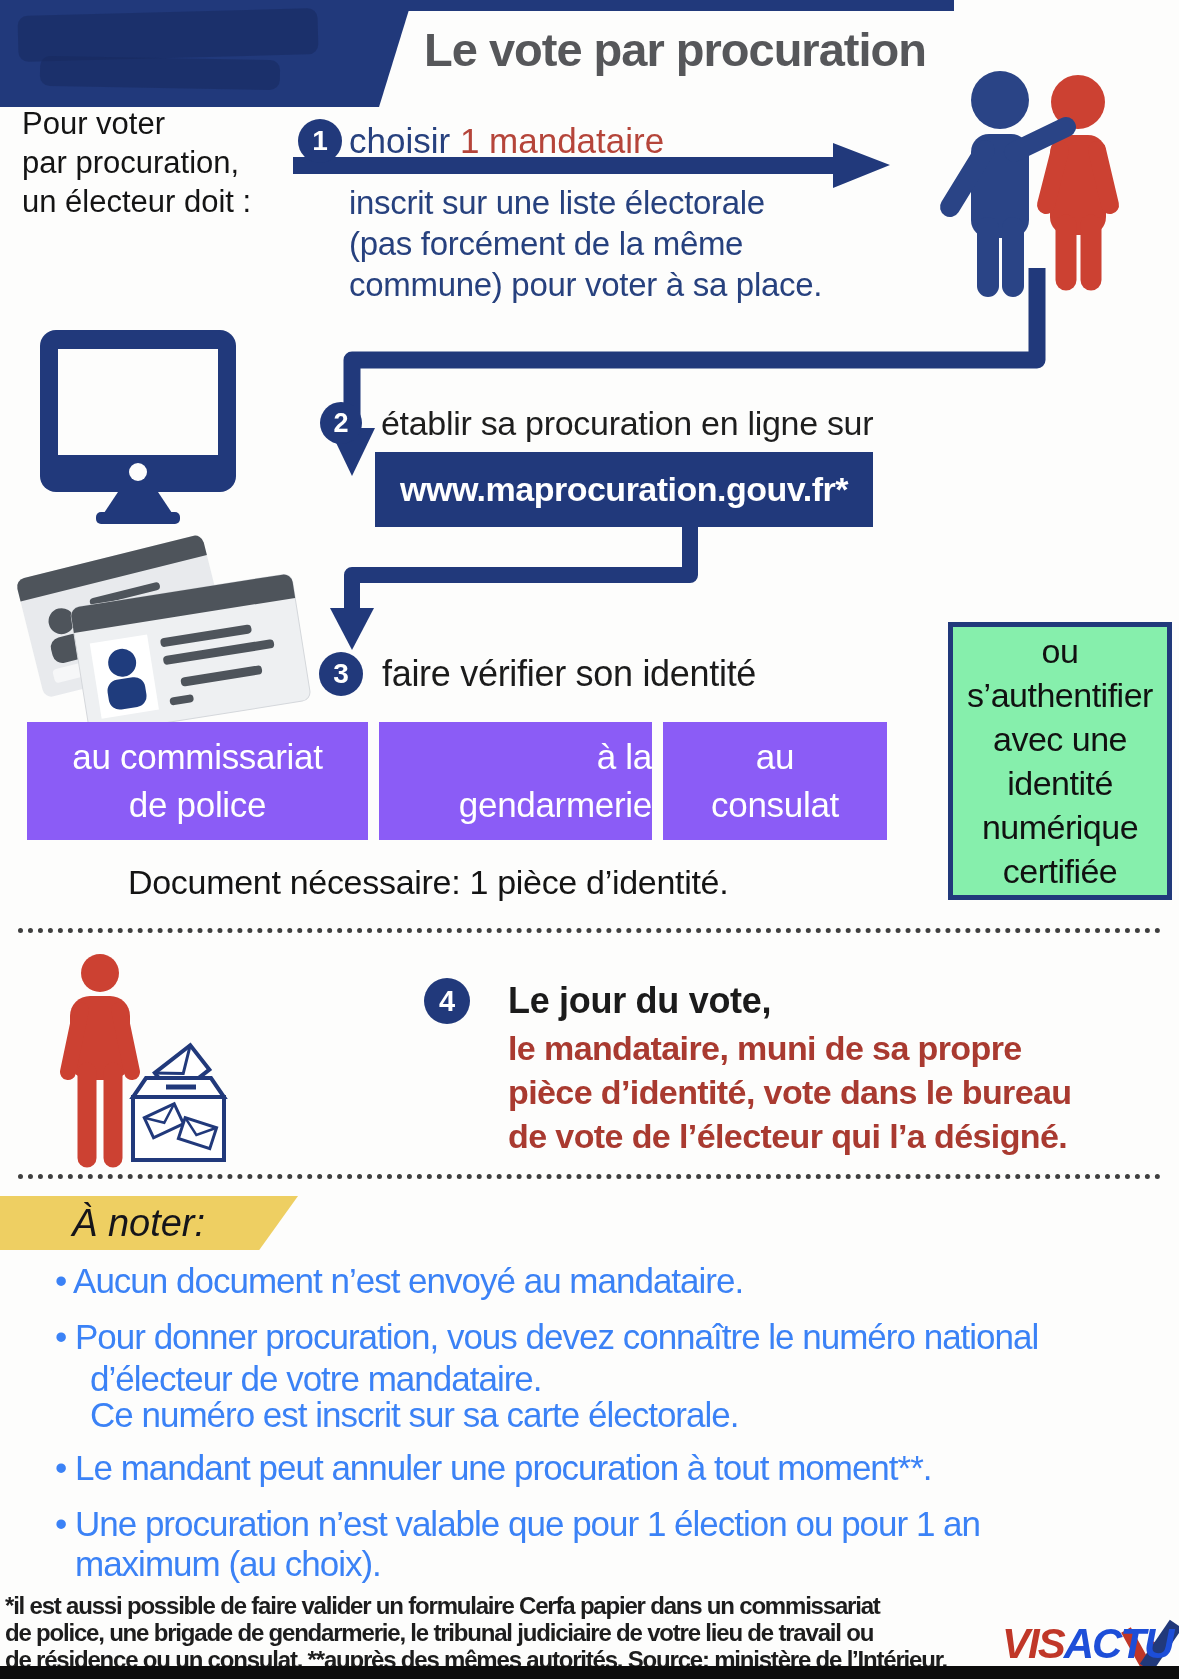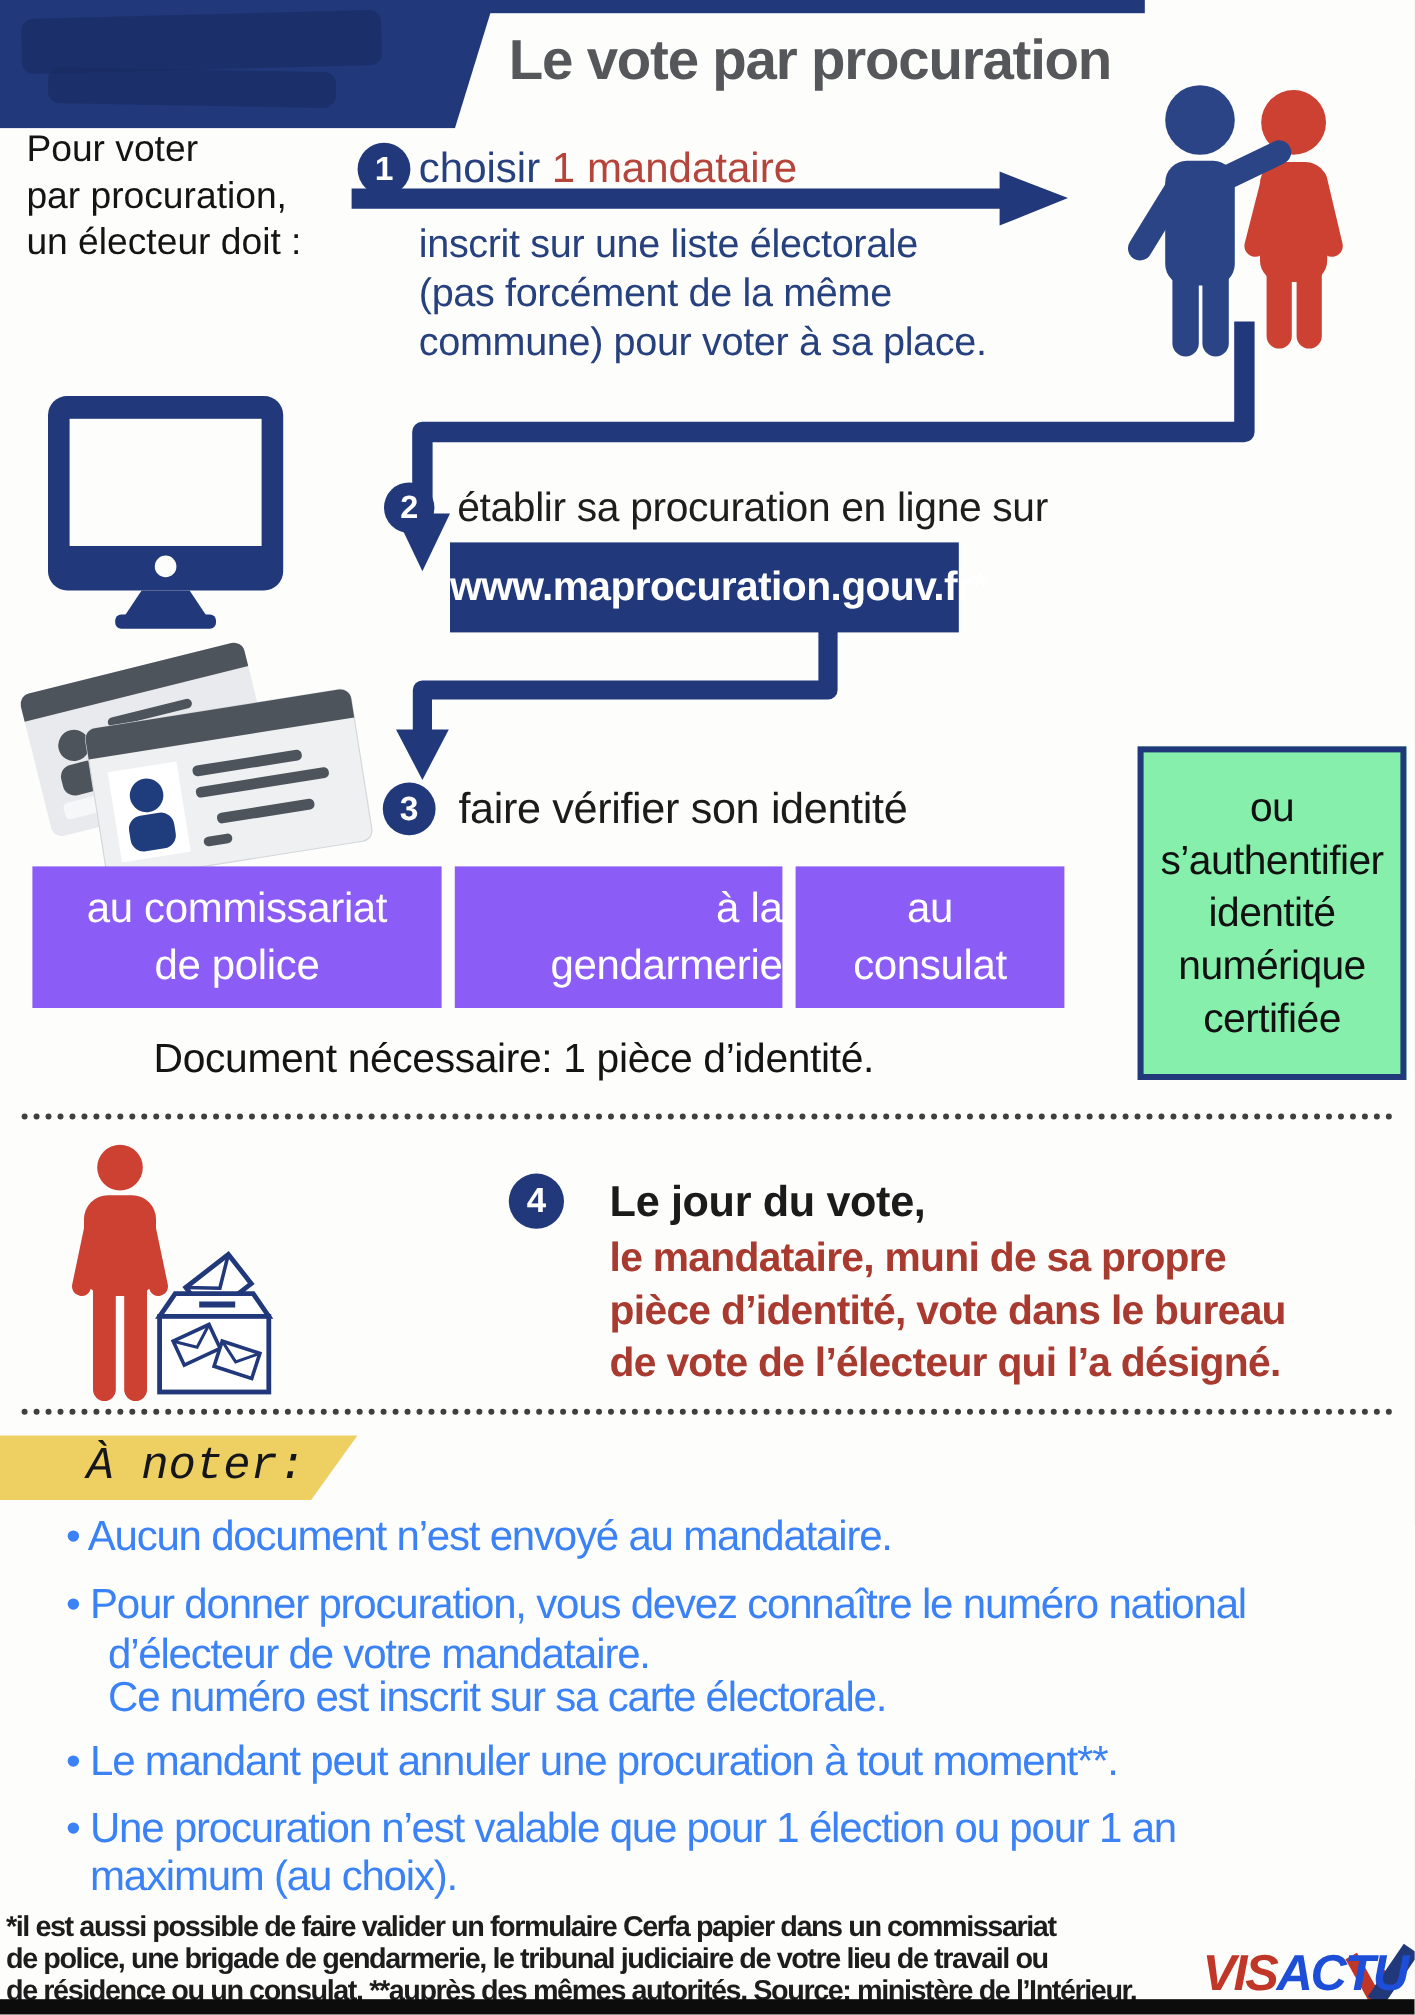--- a/index.html
+++ b/index.html
@@ -35,22 +35,22 @@
   
   #step1-label{left:349px;top:120px;height:42px;line-height:42px;font-size:35px;z-index:3;}
   #step1-label .blue{color:#27417e;}
   #step1-label .red{color:#b5453a;}
   #step1-desc{left:349px;top:182px;font-size:33px;line-height:41px;color:#27417e;
               letter-spacing:-.3px;z-index:3;}
 
   
   #step2-label{left:381px;top:402px;height:42px;line-height:42px;font-size:34px;
                color:#1e1e1e;letter-spacing:-.3px;z-index:3;}
-  #urlbox{left:375px;top:452px;width:424px;height:75px;background:#21397b;
-          display:flex;align-items:center;justify-content:flex-start;z-index:3;}
+  #urlbox{left:375px;top:452px;width:498px;height:75px;background:#21397b;
+          display:flex;align-items:center;justify-content:center;z-index:3;}
   #urlbox span{color:#fff;font-size:34px;font-weight:bold;letter-spacing:-.5px;}
 
   
   #step3-label{left:382px;top:652px;height:44px;line-height:44px;font-size:36px;
                color:#1b1b1b;letter-spacing:-.3px;z-index:3;}
   .navy-box{background:#8b5cf6;color:#fff;text-align:center;z-index:3;
             display:flex;flex-direction:column;justify-content:center;
             font-size:35px;line-height:48px;letter-spacing:-.3px;}
   #opt1{left:27px;top:722px;width:341px;height:118px;}
   #opt2{left:379px;top:722px;width:273px;height:118px;text-align:right;}
@@ -69,21 +69,21 @@
   
   #step4-label{left:508px;top:980px;height:42px;line-height:42px;font-size:36px;
                font-weight:bold;color:#1b1b1b;letter-spacing:-.3px;z-index:3;}
   #step4-desc{left:508px;top:1026px;font-size:34px;font-weight:bold;line-height:44px;
               color:#a93a30;letter-spacing:-.6px;z-index:3;}
 
   
   #noter-tag{left:0;top:1196px;width:298px;height:54px;background:#eecf62;
              clip-path:polygon(0 0,100% 0,87% 100%,0 100%);z-index:3;}
   #noter-tag span{position:absolute;left:72px;top:0;height:72px;line-height:54px;
-                  font-size:38px;font-style:italic;color:#15151a;font-family:Liberation Mono, monospace;}
+                  font-size:38px;font-style:italic;color:#15151a;}
   .bullet-line{position:absolute;font-size:35px;color:#3b82f6;
                letter-spacing:-1px;white-space:nowrap;height:42px;line-height:42px;z-index:3;}
   #b1{left:55px;top:1260px;}
   #b2l1{left:55px;top:1316px;}
   #b2l2{left:90px;top:1358px;}
   #b2l3{left:90px;top:1394px;}
   #b3{left:55px;top:1447px;}
   #b4l1{left:55px;top:1503px;}
   #b4l2{left:75px;top:1543px;}
 
@@ -239,20 +239,21 @@
     <div>à la</div>
     <div>gendarmerie</div>
   </div>
   <div id="opt3" class="navy-box abs">
     <div>au</div>
     <div>consulat</div>
   </div>
   <div id="altbox" class="abs">
     <div>ou</div>
     <div>s’authentifier</div>
+    <div>avec une</div>
     <div>identité</div>
     <div>numérique</div>
     <div>certifiée</div>
   </div>
   <div id="docnote" class="abs">Document nécessaire: 1 pièce d’identité.</div>
 
   <div id="sep1" class="dotted abs"></div>
 
   <div id="badge4" class="badge abs">4</div>
   <div id="step4-label" class="abs">Le jour du vote,</div>

